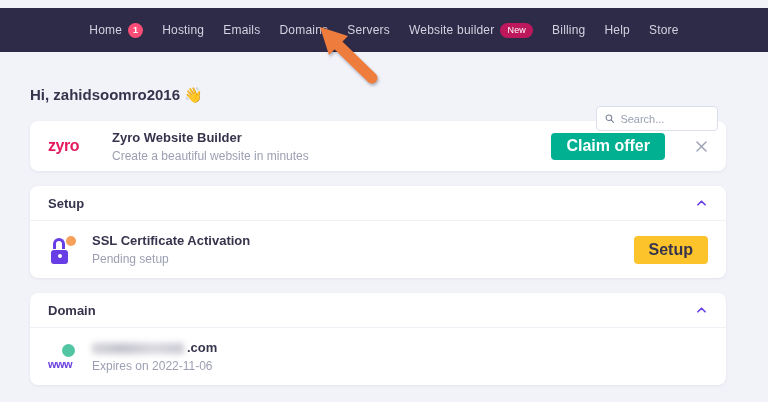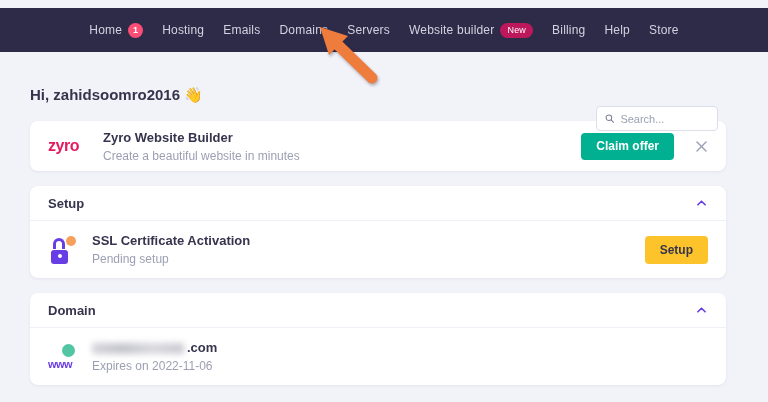--- a/index.html
+++ b/index.html
@@ -100,40 +100,40 @@
     border-radius: 8px;
     box-shadow: 0 1px 3px rgba(48,46,86,0.08);
     margin-top: 15px;
   }
   .promo-card {
     margin-top: 17px;
     height: 50px;
     display: flex;
     align-items: center;
     padding: 0 18px;
-    gap: 3px;
+    gap: 12px;
   }
   .zyro-logo {
     font-size: 16px;
     font-weight: bold;
     color: #e5195f;
     letter-spacing: -0.5px;
     width: 52px;
     flex: 0 0 auto;
   }
   .card-text { display: flex; flex-direction: column; gap: 4px; flex: 1 1 auto; }
   .card-title { font-size: 13px; font-weight: bold; color: #36344d; }
   .card-sub { font-size: 12px; color: #9c9fb2; }
 
   .btn {
     border: none;
     border-radius: 4px;
     height: 27px;
     padding: 0 15px;
-    font-size: 12px;
+    font-size: 16px;
     font-weight: bold;
     font-family: "Liberation Sans", sans-serif;
     cursor: pointer;
     flex: 0 0 auto;
   }
   .btn-green { background: #00b090; color: #fff; }
   .btn-yellow { background: #fdc32b; color: #36344d; height: 28px; }
   .btn-purple { background: #673de6; color: #fff; height: 28px; }
 
   .close-btn {

